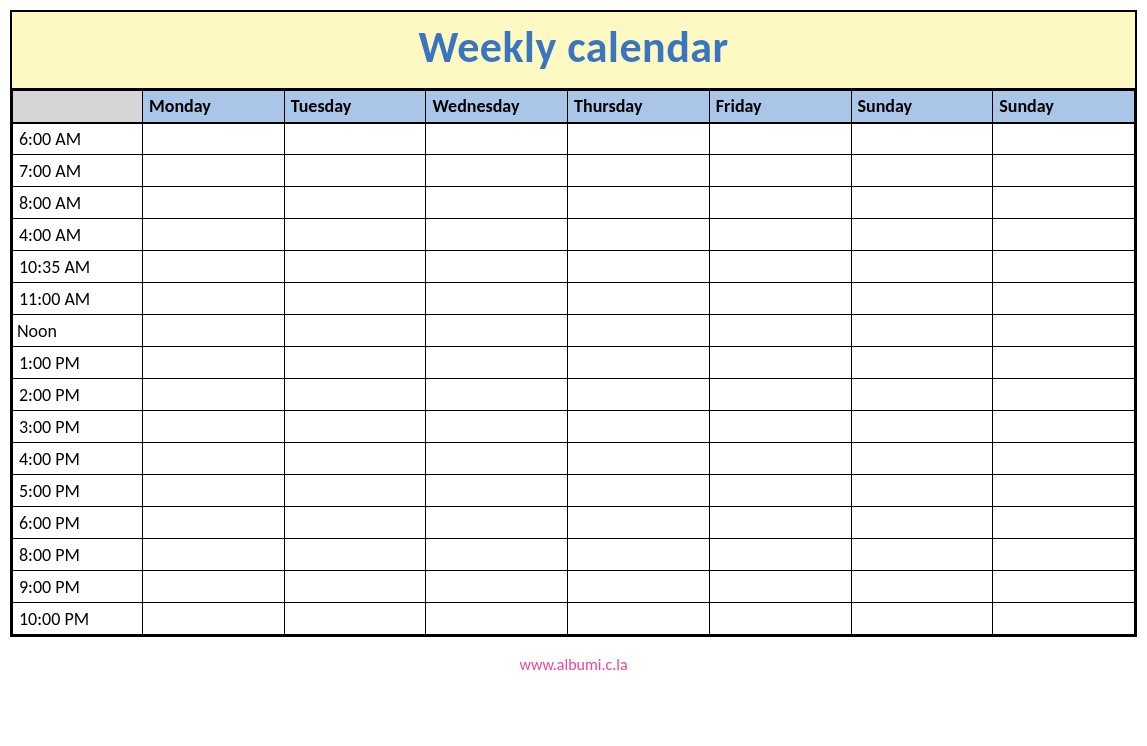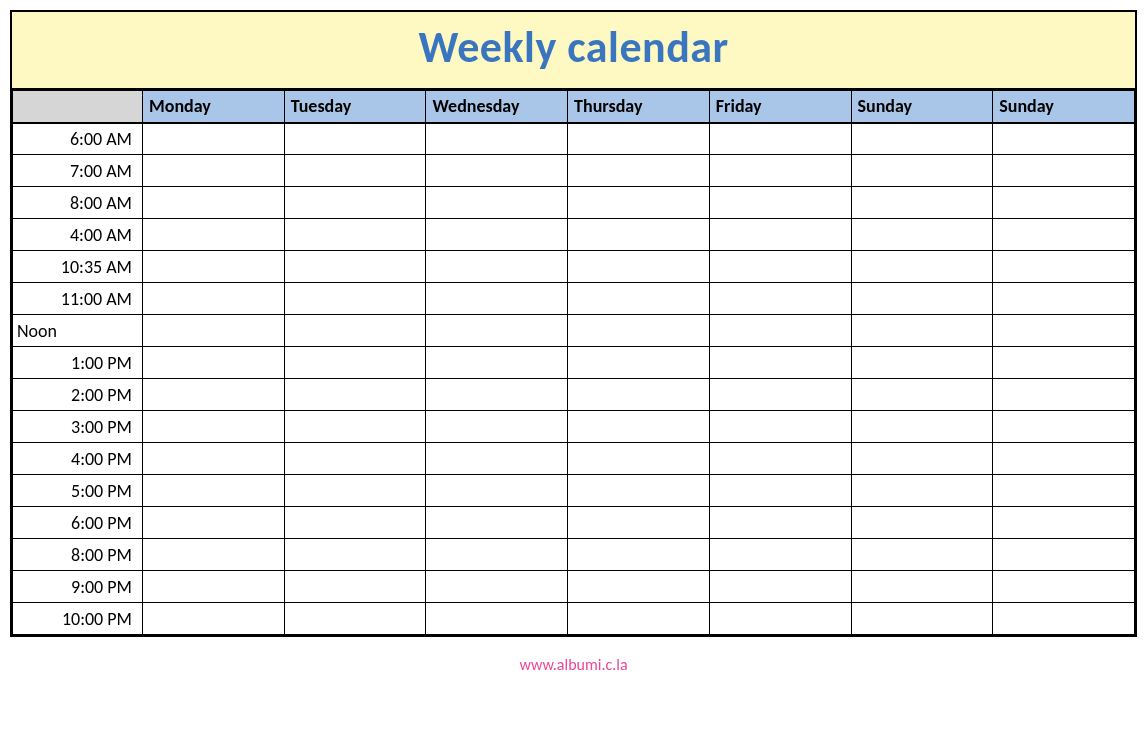--- a/index.html
+++ b/index.html
@@ -47,21 +47,20 @@
       font-weight: bold;
       border-bottom: 2px solid #000;
     }
     th.time-head {
       background: #d6d6d6;
     }
     col.time-col {
       width: 130px;
     }
     td.time-cell {
-      text-align: right;
       font-size: 18px;
       padding-right: 10px;
     }
     td.time-cell.noon {
       text-align: left;
       padding-left: 4px;
       margin-left: 27px;
     }
     td.grid-cell {
       background: #fff;

